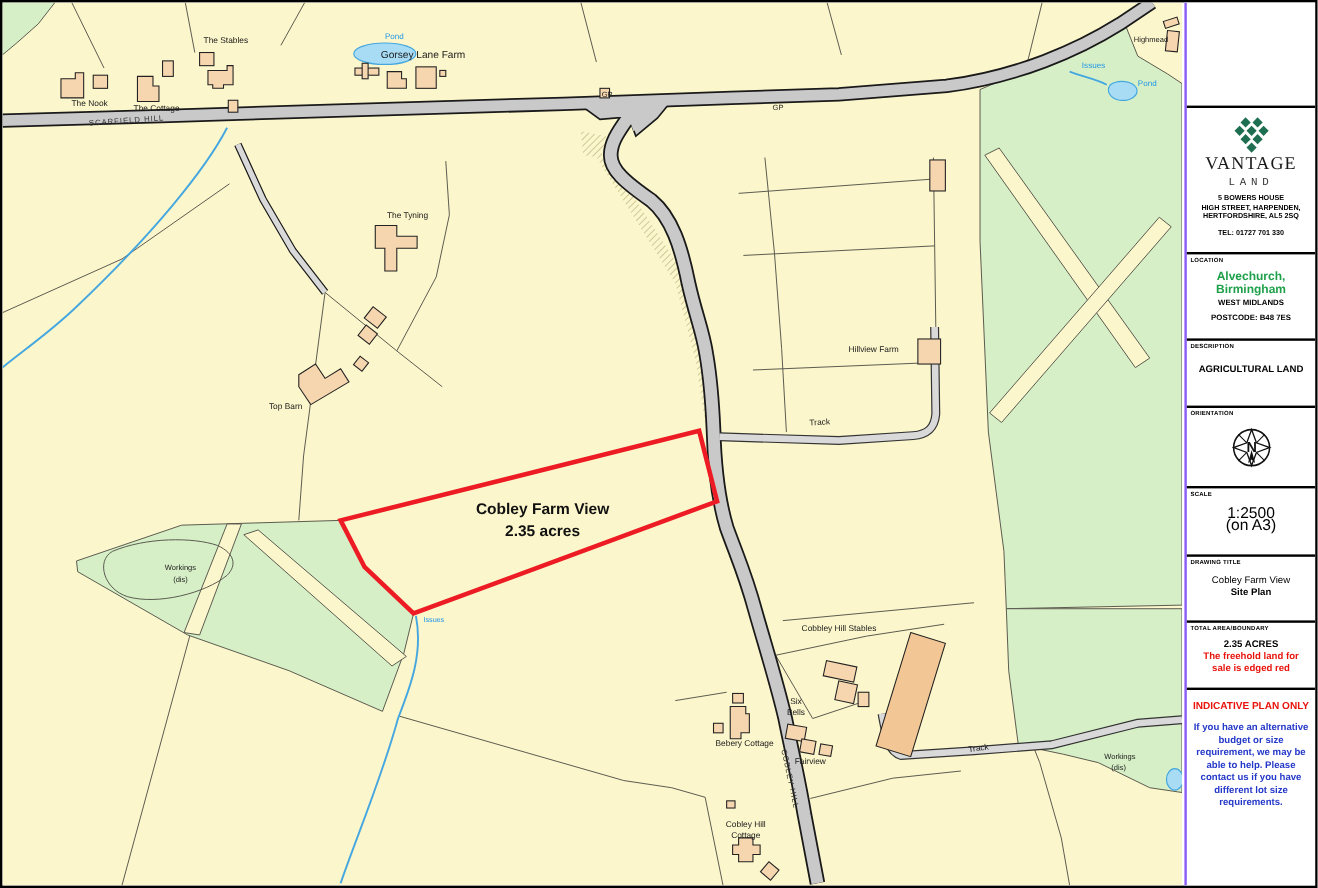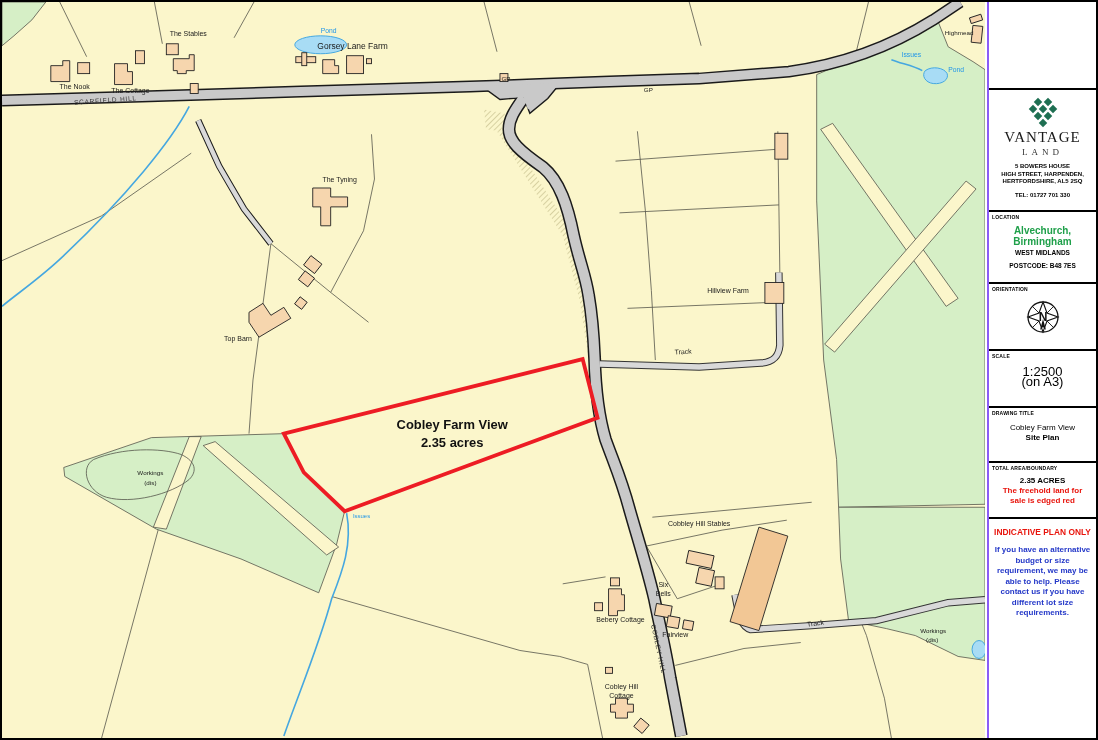--- a/index.html
+++ b/index.html
@@ -18,21 +18,21 @@
   .sb{border-top:2px solid #000;box-sizing:border-box;position:relative;text-align:center;overflow:hidden;}
   .sec-label{position:absolute;top:2px;left:3px;font-size:5px;font-weight:bold;letter-spacing:.2px;text-align:left;color:#000;}
   .s-brand{height:122px;}
   .logo-diamonds{position:relative;width:32px;height:28px;margin:9px auto 2px auto;}
   .logo-diamonds span{position:absolute;width:6px;height:6px;background:#1E6F52;transform:rotate(45deg);}
   .d1{left:8px;top:0;} .d2{left:18px;top:0;}
   .d3{left:3px;top:7px;} .d4{left:13px;top:7px;} .d5{left:23px;top:7px;}
   .d6{left:8px;top:14px;} .d7{left:18px;top:14px;}
   .d8{left:13px;top:21px;}
   .brand-name{font-family:"Liberation Serif",serif;font-size:15px;letter-spacing:1px;color:#1a1a1a;}
-  .brand-sub{font-family:Liberation Serif, serif;font-size:9px;letter-spacing:4px;color:#333;margin-top:1px;text-align:center;}
+  .brand-sub{font-family:Liberation Mono, monospace;font-size:9px;letter-spacing:4px;color:#333;margin-top:1px;text-align:center;}
   .addr{margin-top:6px;font-size:6px;font-weight:bold;line-height:7.5px;color:#000;}
   .tel{margin-top:6px;font-size:6px;font-weight:bold;color:#000;}
   .s-location{height:72px;}
   .loc-city{font-size:10px;font-weight:bold;color:#1FA04A;line-height:11px;}
   .loc-city.first{margin-top:13px;}
   .loc-region{font-size:6.5px;font-weight:bold;margin-top:2px;color:#000;}
   .loc-postcode{font-size:6.5px;font-weight:bold;margin-top:6px;color:#000;}
   .s-description{height:56px;}
   .desc-val{margin-top:19px;font-size:8px;font-weight:600;color:#000;}
   .s-orientation{height:67px;}
@@ -238,20 +238,24 @@
     </section>
 
     <section class="sb s-location">
       <div class="sec-label">LOCATION</div>
       <div class="loc-city first">Alvechurch,</div>
       <div class="loc-city">Birmingham</div>
       <div class="loc-region">WEST MIDLANDS</div>
       <div class="loc-postcode">POSTCODE: B48 7ES</div>
     </section>
 
+    <section class="sb s-description">
+      <div class="sec-label">DESCRIPTION</div>
+      <div class="desc-val">AGRICULTURAL LAND</div>
+    </section>
 
     <section class="sb s-orientation">
       <div class="sec-label">ORIENTATION</div>
       <svg class="compass" width="40" height="40" viewBox="0 0 40 40">
         <circle cx="20" cy="20" r="15" fill="none" stroke="#111" stroke-width="1.3"></circle>
         <path d="M20,5 L24,16 L35,20 L24,24 L20,35 L16,24 L5,20 L16,16 Z" fill="#fff" stroke="#111" stroke-width="1.1"></path>
         <path d="M9,9 L16,16 M31,9 L24,16 M9,31 L16,24 M31,31 L24,24" stroke="#111" stroke-width="0.9"></path>
         <path d="M20,22 L23,33 L20,30 L17,33 Z" fill="#111"></path>
         <text x="20" y="24" text-anchor="middle" font-size="12" font-weight="bold" fill="#111">N</text>
       </svg>

